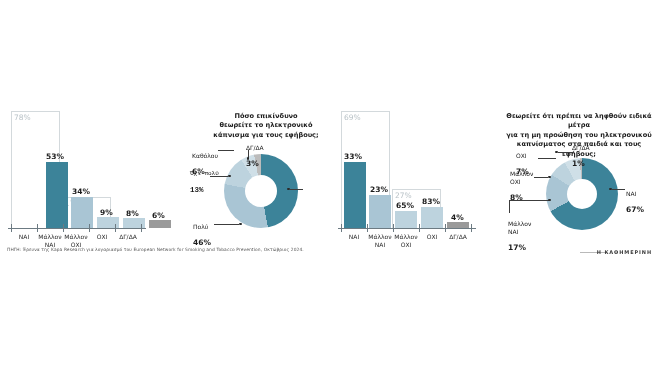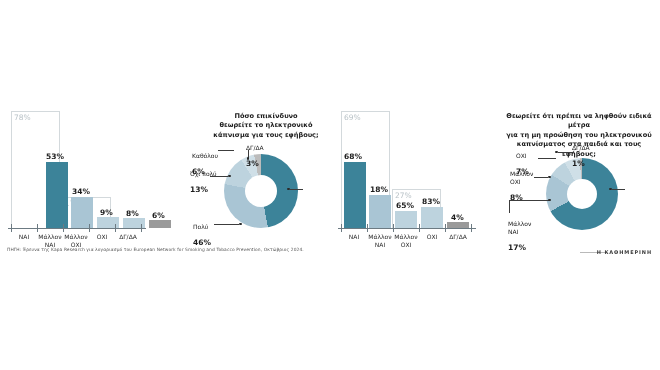--- a/index.html
+++ b/index.html
@@ -94,21 +94,21 @@
     <div class="lead" style="left:104px;top:89px;width:13px;"></div>
     <div class="dot" style="left:101px;top:87.5px;"></div>
 
     <div class="dlabel" style="left:7px;top:115px;width:34px;text-align:left;">
       <span>Πολύ</span><br>
       <b>46%</b>
     </div>
     <div class="lead" style="left:28px;top:124px;width:25px;"></div>
     <div class="dot" style="left:53px;top:122.5px;"></div>
 
-    <div class="dlabel" style="left:4px;top:62px;width:36px;text-align:left;">
+    <div class="dlabel" style="left:4px;top:62px;width:36px;text-align:left;font-family:Liberation Mono, monospace;">
       <span>Όχι πολύ</span><br>
       <b>13%</b>
     </div>
     <div class="lead" style="left:24px;top:76px;width:18px;"></div>
     <div class="dot" style="left:42px;top:74.5px;"></div>
 
     <div class="dlabel" style="left:6px;top:44px;width:36px;text-align:left;">
       <span>Καθόλου</span><br>
       <b>6%</b>
     </div>
@@ -125,24 +125,24 @@
   <div class="panel" style="left:330px;top:100px;width:172px;height:150px;">
 
     <div class="bracket" style="left:11px;top:11px;width:49px;height:117px;"></div>
     <div class="brlabel" style="left:14px;top:13px;">69%</div>
 
     <div class="bracket" style="left:62px;top:89px;width:49px;height:39px;"></div>
     <div class="brlabel" style="left:65px;top:91px;">27%</div>
 
     <div class="bars" style="left:0;top:0;width:172px;height:128px;">
       <div class="bar" style="left:14px;top:62px;width:22px;height:66px;background:#3c8399;"></div>
-      <div class="val" style="left:14px;top:52px;">68%</div>
+      <div class="val" style="left:14px;top:52px;">33%</div>
 
       <div class="bar" style="left:39px;top:95px;width:22px;height:33px;background:#a9c5d4;"></div>
-      <div class="val" style="left:40px;top:85px;">18%</div>
+      <div class="val" style="left:40px;top:85px;">23%</div>
 
       <div class="bar" style="left:65px;top:111px;width:22px;height:17px;background:#bdd3de;"></div>
       <div class="val" style="left:66px;top:101px;">65%</div>
 
       <div class="bar" style="left:91px;top:107px;width:22px;height:21px;background:#bdd3de;"></div>
       <div class="val" style="left:92px;top:97px;">83%</div>
 
       <div class="bar" style="left:117px;top:122px;width:22px;height:6px;background:#9a9a9a;"></div>
       <div class="val" style="left:121px;top:113px;">4%</div>
     </div>
@@ -168,20 +168,24 @@
     <div class="qtitle c" style="left:2px;top:12px;width:158px;">Θεωρείτε ότι πρέπει να ληφθούν ειδικά μέτρα
 για τη μη προώθηση του ηλεκτρονικού
 καπνίσματος στα παιδιά και τους εφήβους;</div>
 
     <div class="donutwrap" style="left:48px;top:58px;width:72px;height:72px;">
       <div class="donut" style="left:0;top:0;width:72px;height:72px;
            background:conic-gradient(#3c8399 0deg 241.2deg, #a9c5d4 241.2deg 302.4deg, #bdd3de 302.4deg 331.2deg, #cfdfe7 331.2deg 356.4deg, #bcbcbc 356.4deg 360deg);"></div>
       <div class="hole" style="left:21px;top:21px;width:30px;height:30px;"></div>
     </div>
 
+    <div class="dlabel" style="left:128px;top:82px;width:32px;">
+      <span>ΝΑΙ</span><br>
+      <b>67%</b>
+    </div>
     <div class="lead" style="left:114px;top:89px;width:13px;"></div>
     <div class="dot" style="left:111px;top:87.5px;"></div>
 
     <div class="dlabel" style="left:10px;top:112px;width:32px;">
       <span>Μάλλον
 ΝΑΙ</span><br>
       <b>17%</b>
     </div>
     <div class="leadv" style="left:11px;top:100px;height:13px;"></div>
     <div class="lead" style="left:11px;top:100px;width:40px;"></div>

